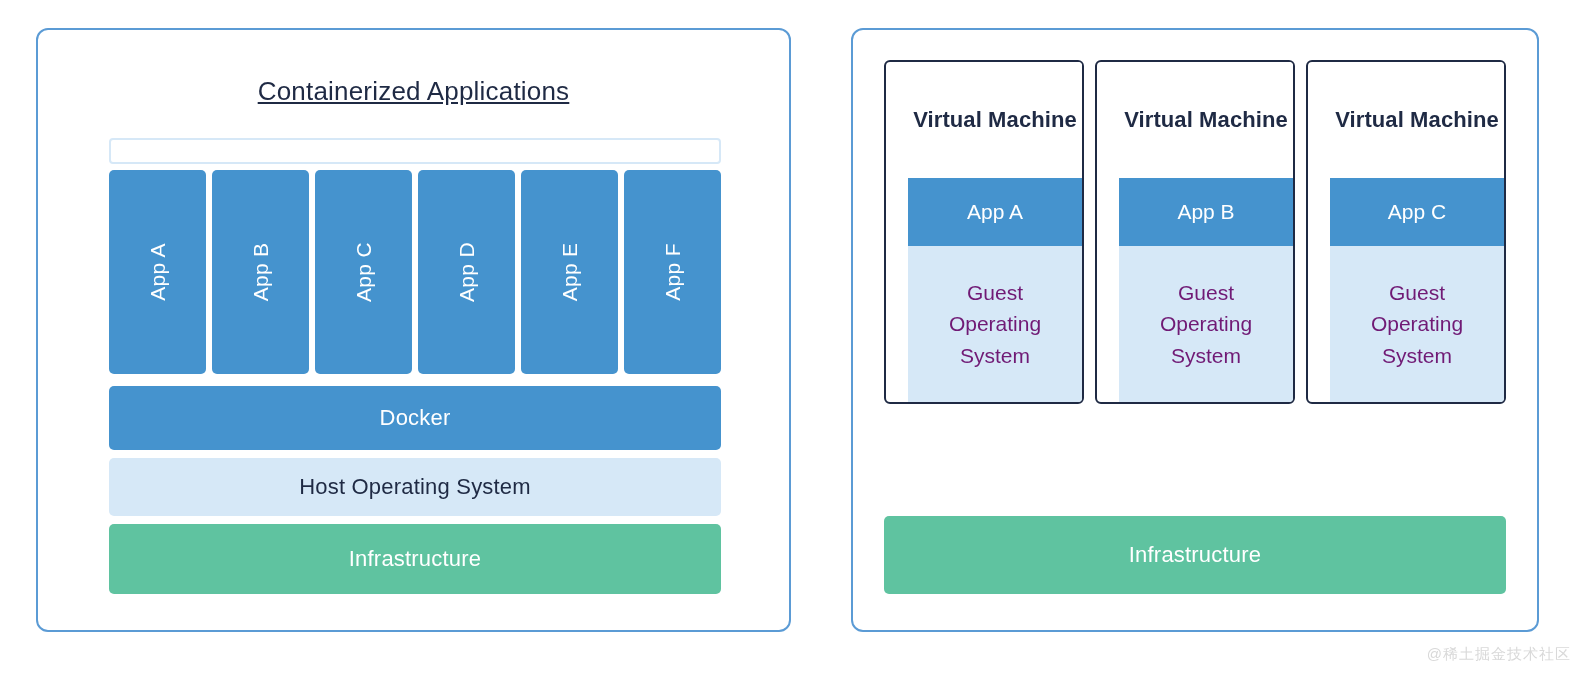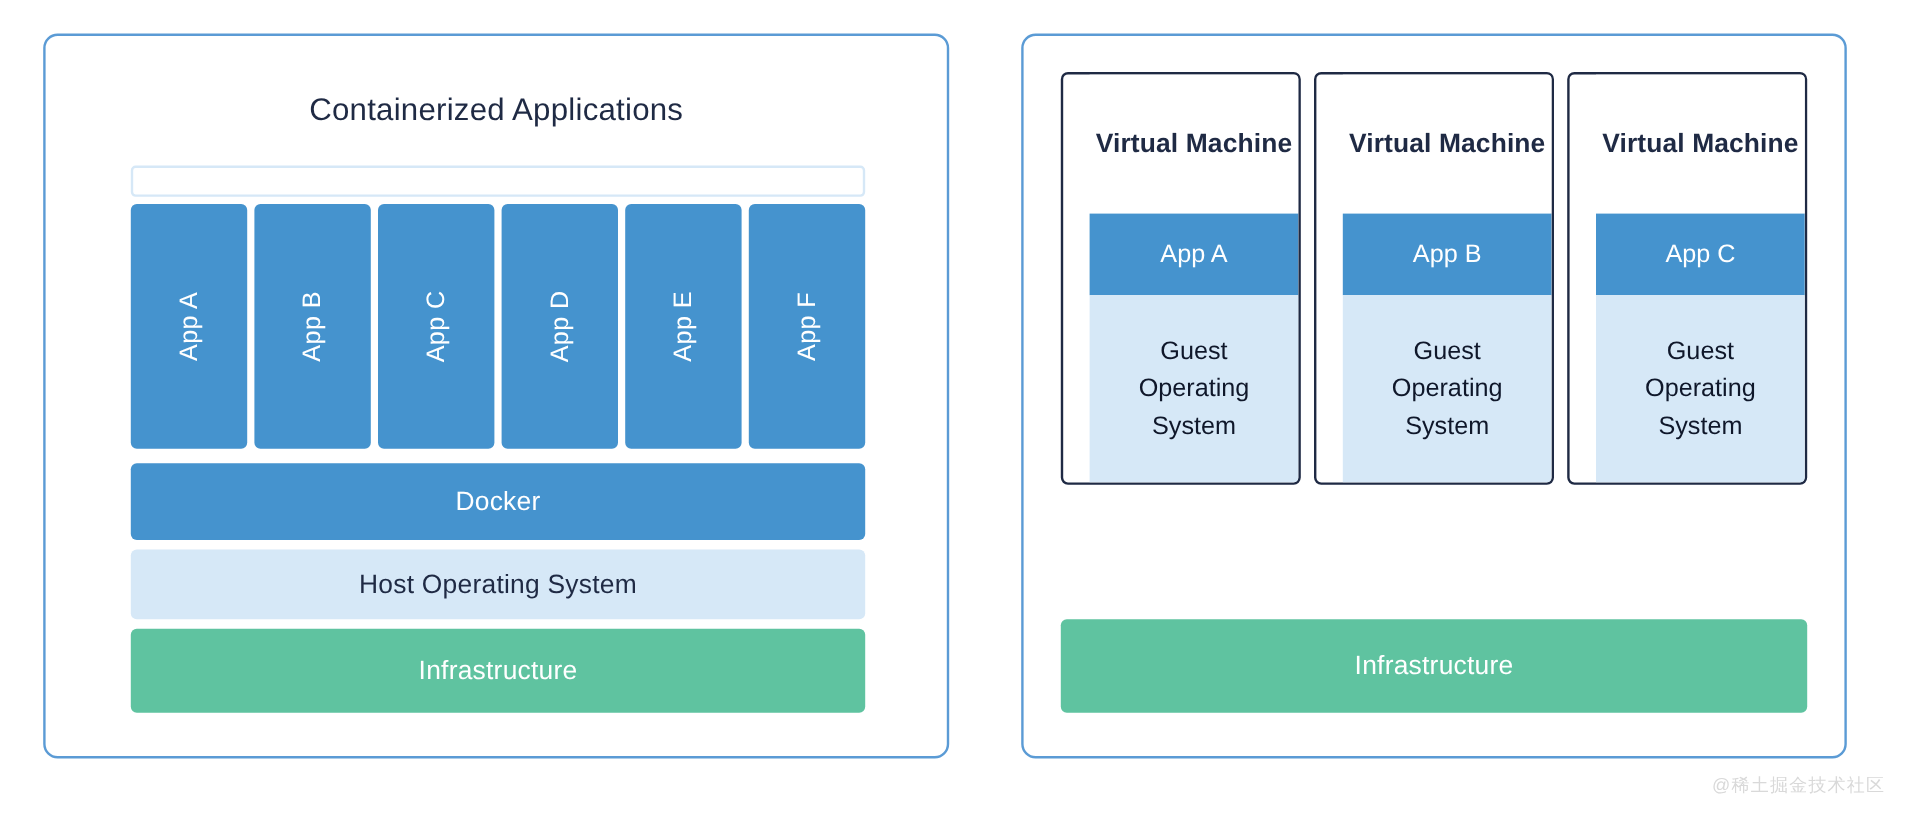--- a/index.html
+++ b/index.html
@@ -31,20 +31,21 @@
   .panel-title {
     position: absolute;
     left: 0;
     top: 46px;
     width: 100%;
     text-align: center;
     font-size: 26px;
     color: #1f2a44;
     letter-spacing: 0.2px;
     font-weight: 400;
+    text-decoration: underline;
   }
 
   .ghost-strip {
     position: absolute;
     left: 71px;
     top: 108px;
     width: 612px;
     height: 26px;
     border: 2px solid #d6e8f7;
     border-radius: 4px;
@@ -133,21 +134,21 @@
     background: #4593ce;
     color: #ffffff;
     display: flex;
     align-items: center;
     justify-content: center;
     font-size: 21px;
   }
   .vm-os {
     flex: 1 1 auto;
     background: #d6e8f7;
-    color: #0f172a;
+    color: #701a75;
     display: flex;
     align-items: center;
     justify-content: center;
     text-align: center;
     font-size: 21px;
     line-height: 1.48;
     white-space: pre-line;
   }
 
   .rbar {

